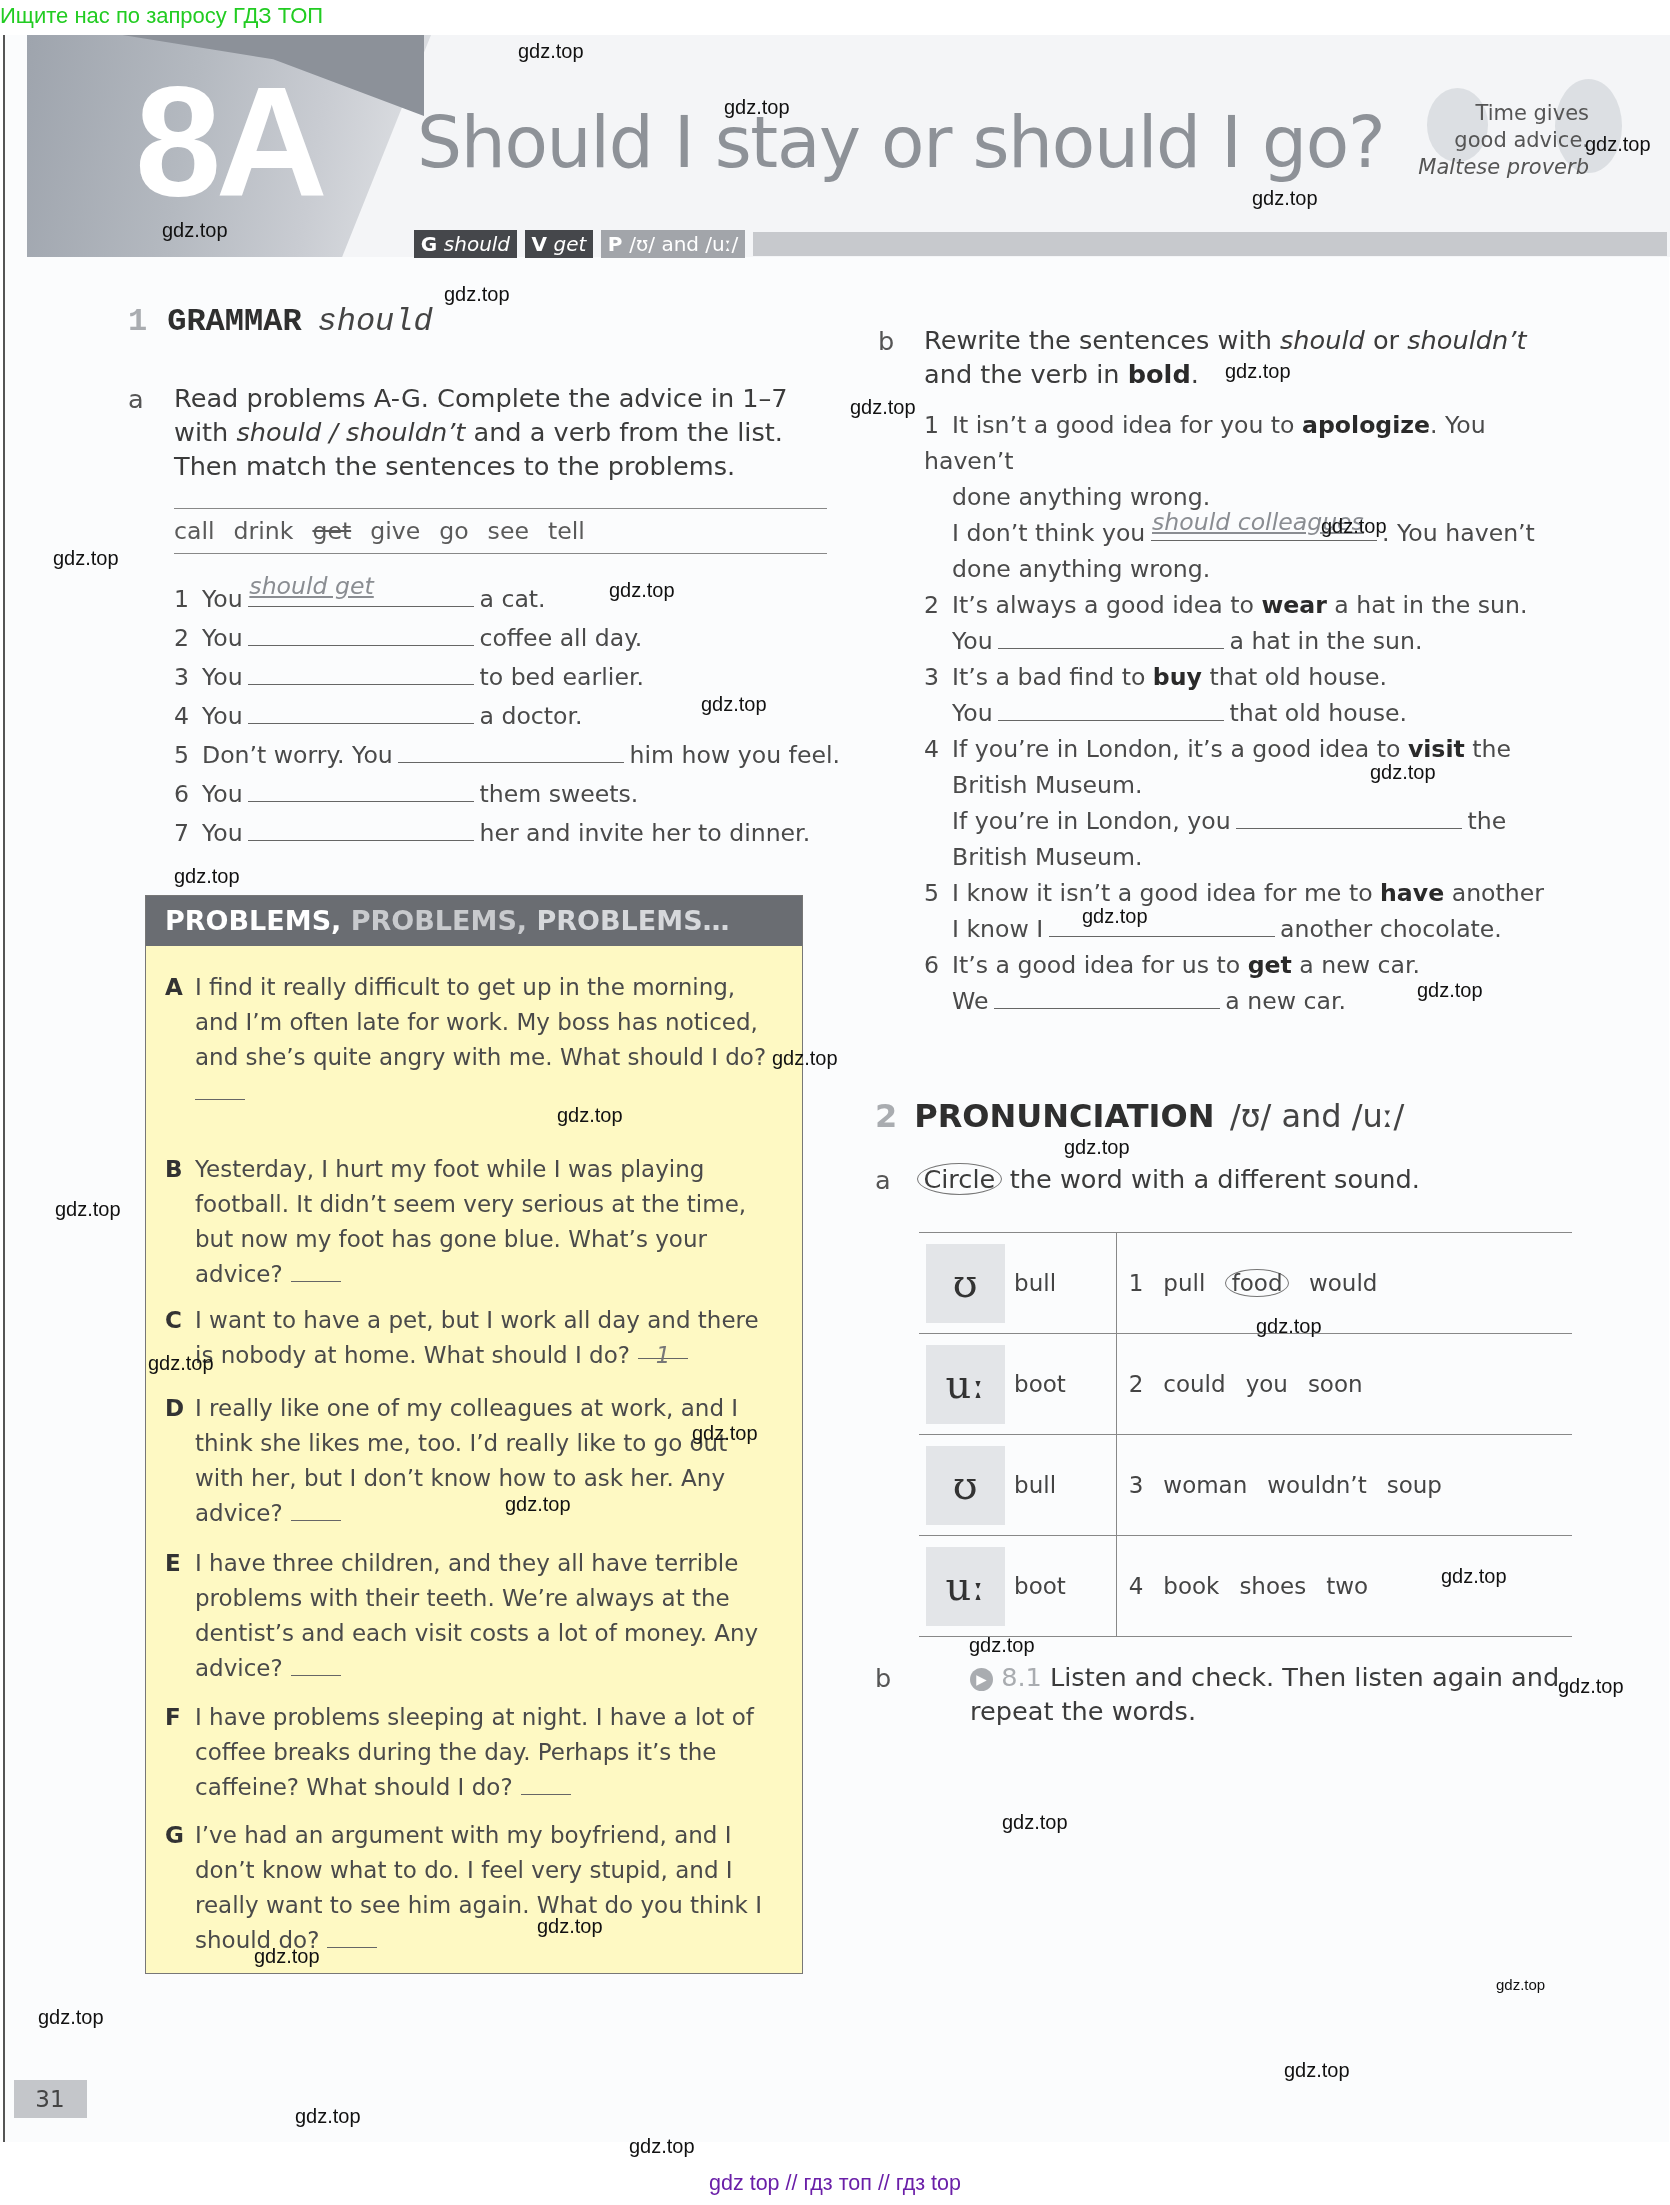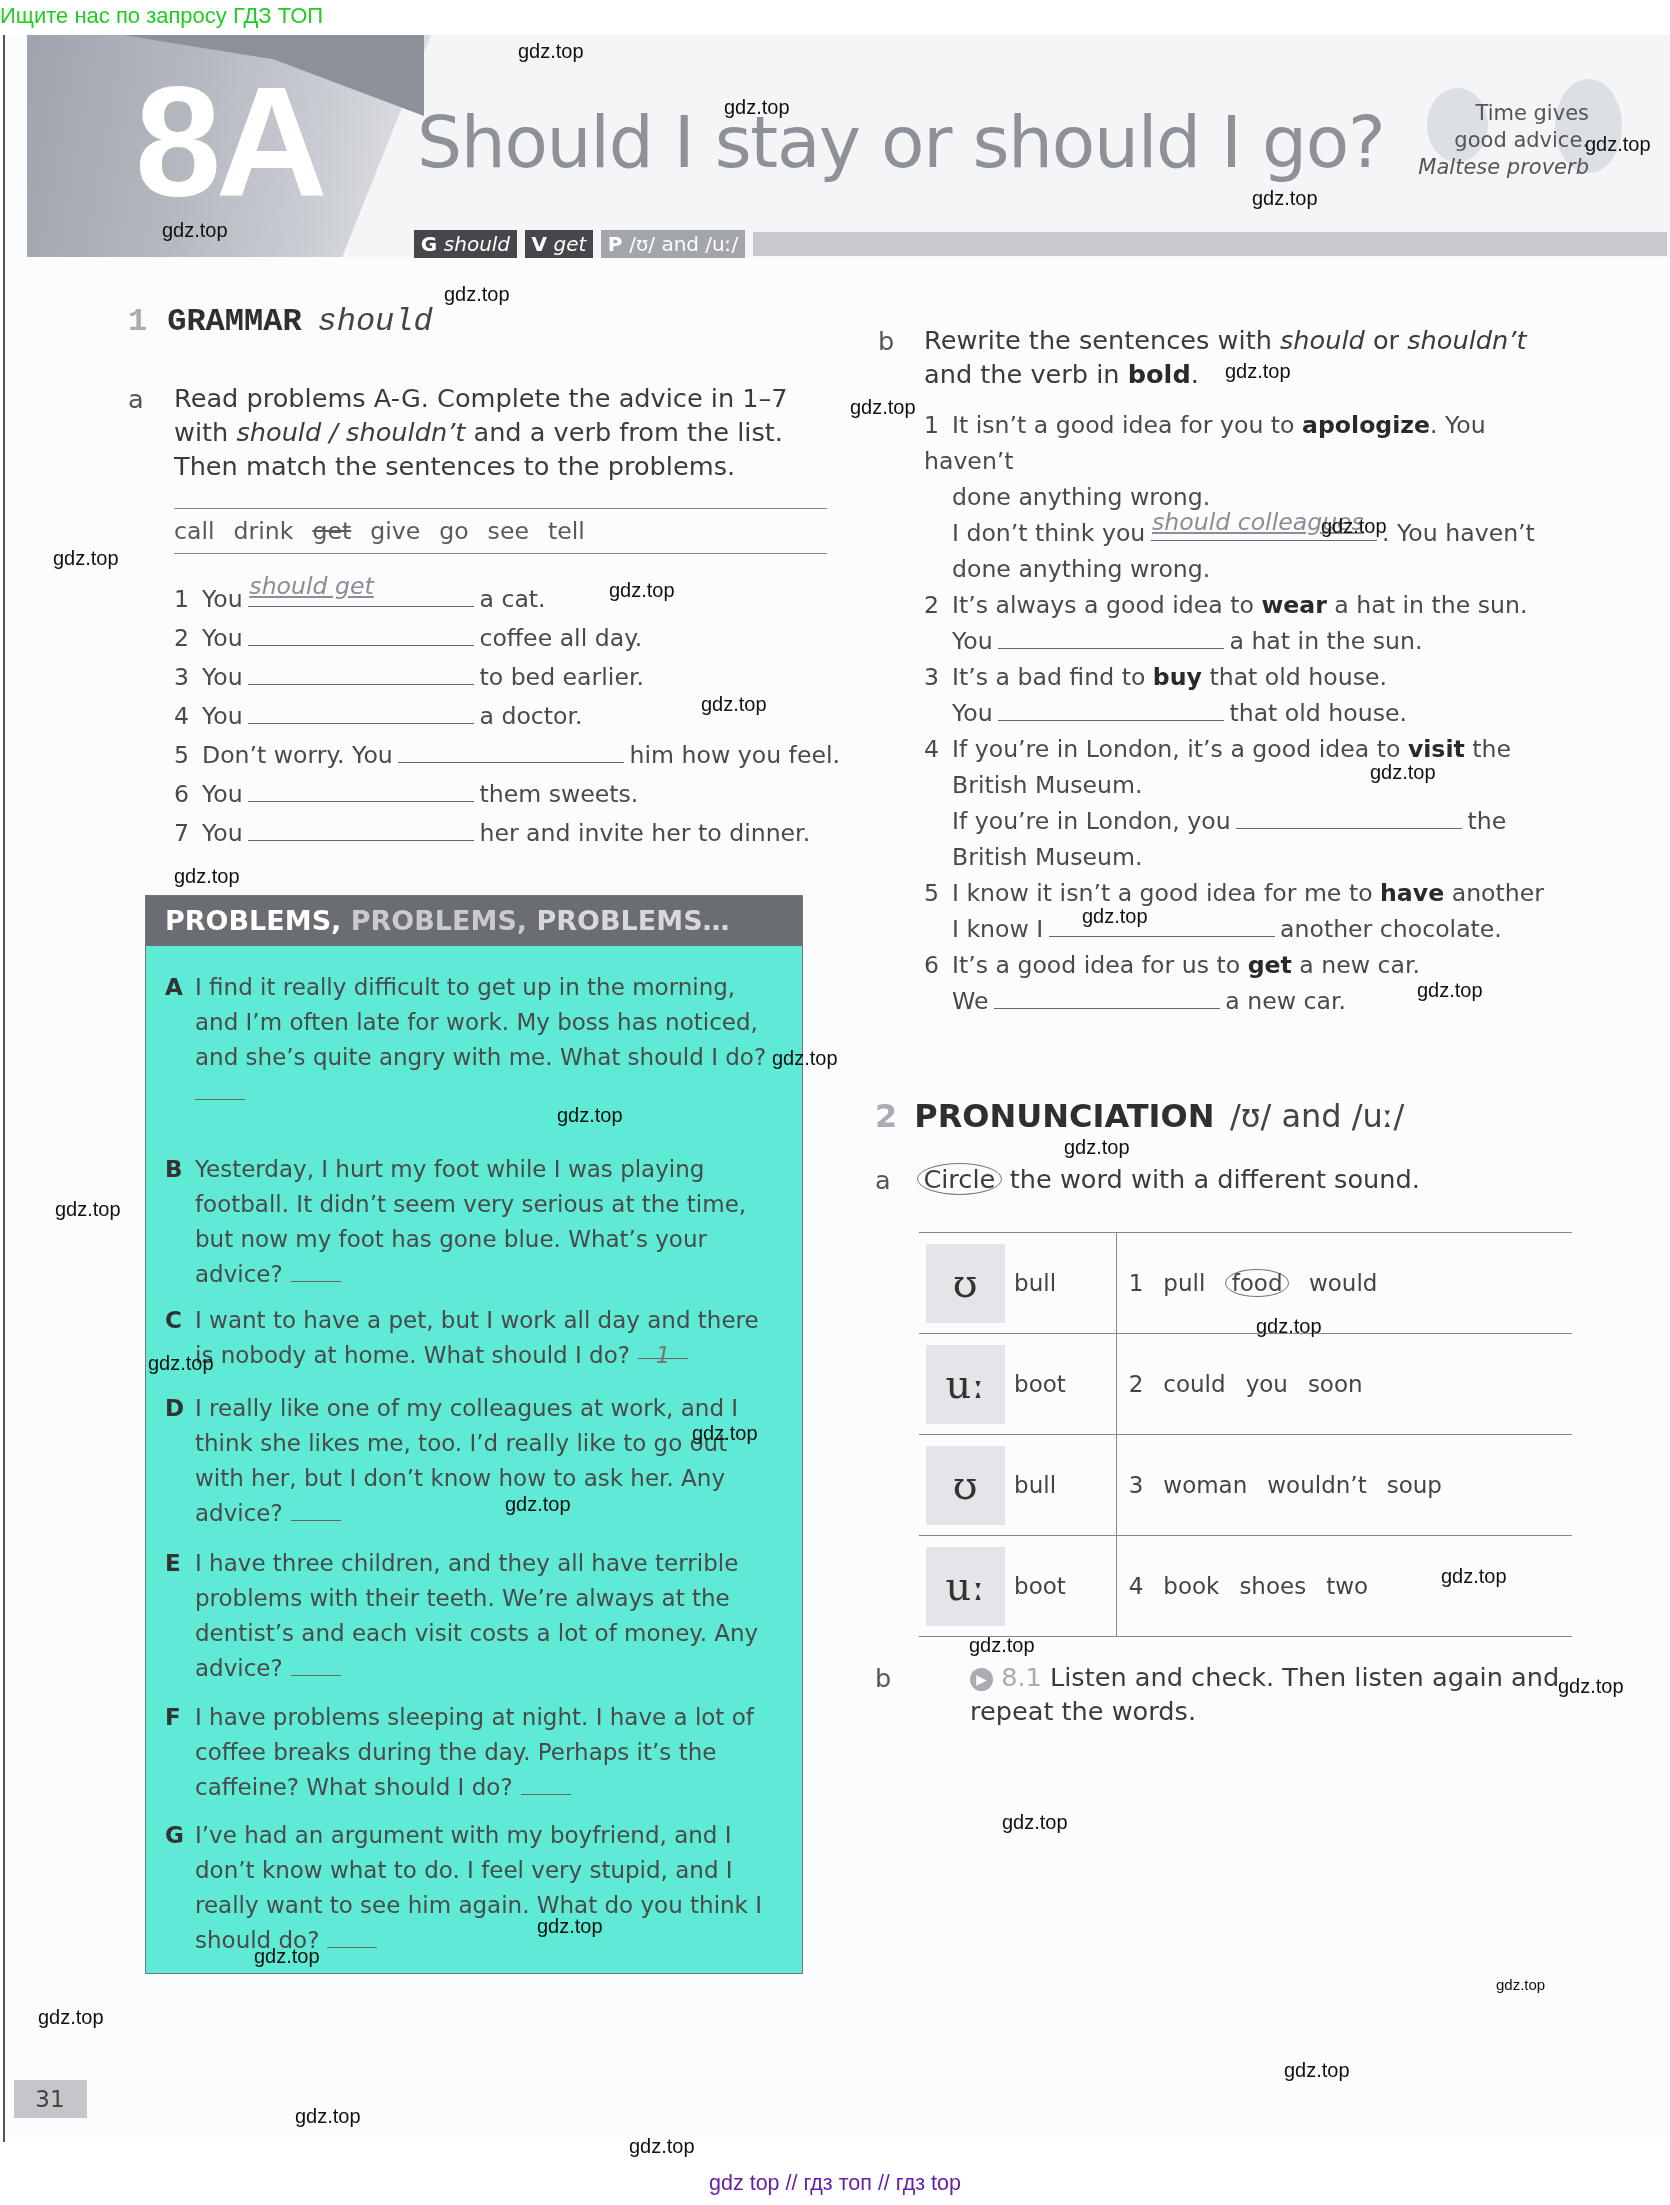--- a/index.html
+++ b/index.html
@@ -31,21 +31,21 @@
   .sec-sub { font-style:italic; font-weight:normal; color:#444; }
   .letter { font-size:25.6px; color:#555; }
   .instr { font-size:25.6px; line-height:34px; color:#3b3b3b; }
   .body { font-size:23.6px; color:#4a4a4a; line-height:30px; }
   .blank { display:inline-block; width:226px; border-bottom:1.3px solid #666; height:24px; vertical-align:baseline; margin:0 5.4px; position:relative; }
   .blank .ans { position:absolute; left:1.3px; bottom:0; font-style:italic; color:#8a8d92; text-decoration:underline; }
   .num { display:inline-block; width:28px; }
   .wordlist { border-top:1.3px solid #888; border-bottom:1.3px solid #888; padding:8px 0; display:flex; gap:19px; font-size:23.6px; color:#5a5a5a; }
   .strike { text-decoration:line-through; }
 
-  .probbox { left:145px; top:895px; width:656px; height:1077px; border:1.3px solid #777; background:#5eead4; }
+  .probbox { left:145px; top:895px; width:656px; height:1077px; border:1.3px solid #777; background:#fef9c3; }
   .probhead { height:50px; background:#6a6d72; color:#fff; font-weight:bold; font-size:27px; line-height:50px; padding-left:19px; }
   .probhead .l2 { color:#c8cacd; }
   .probhead .l3 { color:#d6d8db; }
   .prob { position:absolute; left:19px; width:606px; font-size:23px; line-height:35px; color:#4a4a4a; }
   .prob b { position:absolute; left:0; top:0; color:#333; }
   .prob .ptext { display:block; padding-left:30px; }
   .shortblank { display:inline-block; width:50px; border-bottom:1.3px solid #666; height:20px; margin-left:8px; text-align:center; font-style:italic; color:#777; }
 
   .bold { font-weight:bold; color:#2a2a2a; }
   .ital { font-style:italic; }

